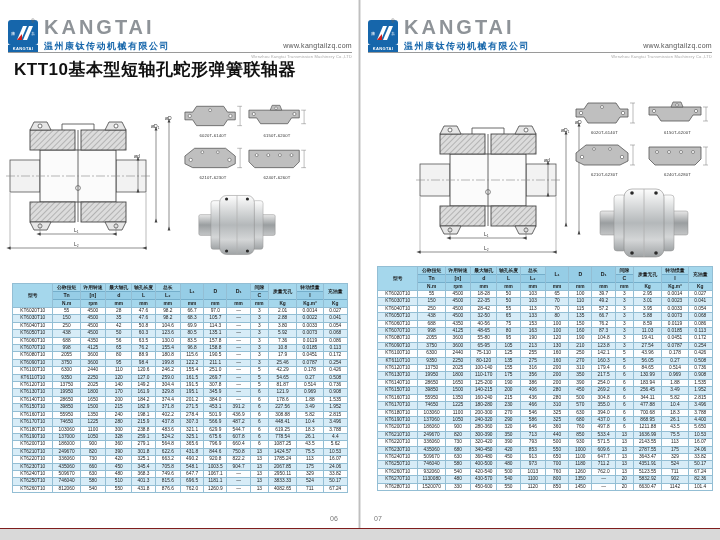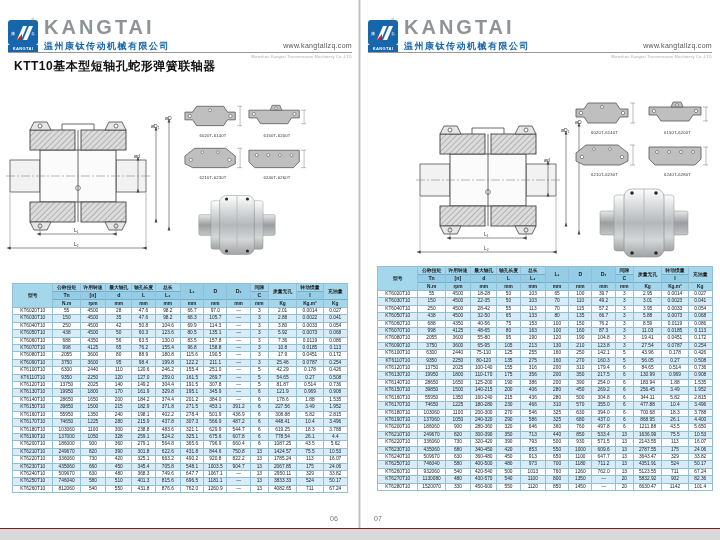--- a/index.html
+++ b/index.html
@@ -31,21 +31,21 @@
     letter-spacing:3px;
   }
   .company{
     position:absolute;left:44px;top:40px;font-size:9px;font-weight:bold;color:#1666ab;
     letter-spacing:1.5px;
   }
   .rule{position:absolute;left:8px;top:52px;width:344px;height:1px;background:#9a9a9a;}
   .site{position:absolute;right:8px;top:42px;font-size:7px;color:#555;letter-spacing:.3px;}
   .tagline{position:absolute;right:8px;top:54px;font-size:4px;color:#a8a8a8;letter-spacing:.2px;}
   .title{
-    position:absolute;left:14px;top:58px;margin:0;font-size:12px;font-weight:bold;color:#111;
+    position:absolute;left:14px;top:58px;margin:0;font-size:17px;font-weight:bold;color:#111;
     letter-spacing:.5px;
   }
 
   
   .section-drawing{position:absolute;}
   .pl .section-drawing{left:6px;top:92px;}
   .pr .section-drawing{left:56px;top:96px;}
   .covers{position:absolute;display:grid;grid-template-columns:1fr 1fr;grid-column-gap:4px;grid-row-gap:6px;}
   .pl .covers{left:183px;top:102px;width:124px;}
   .pr .covers{left:210px;top:99px;width:142px;}

